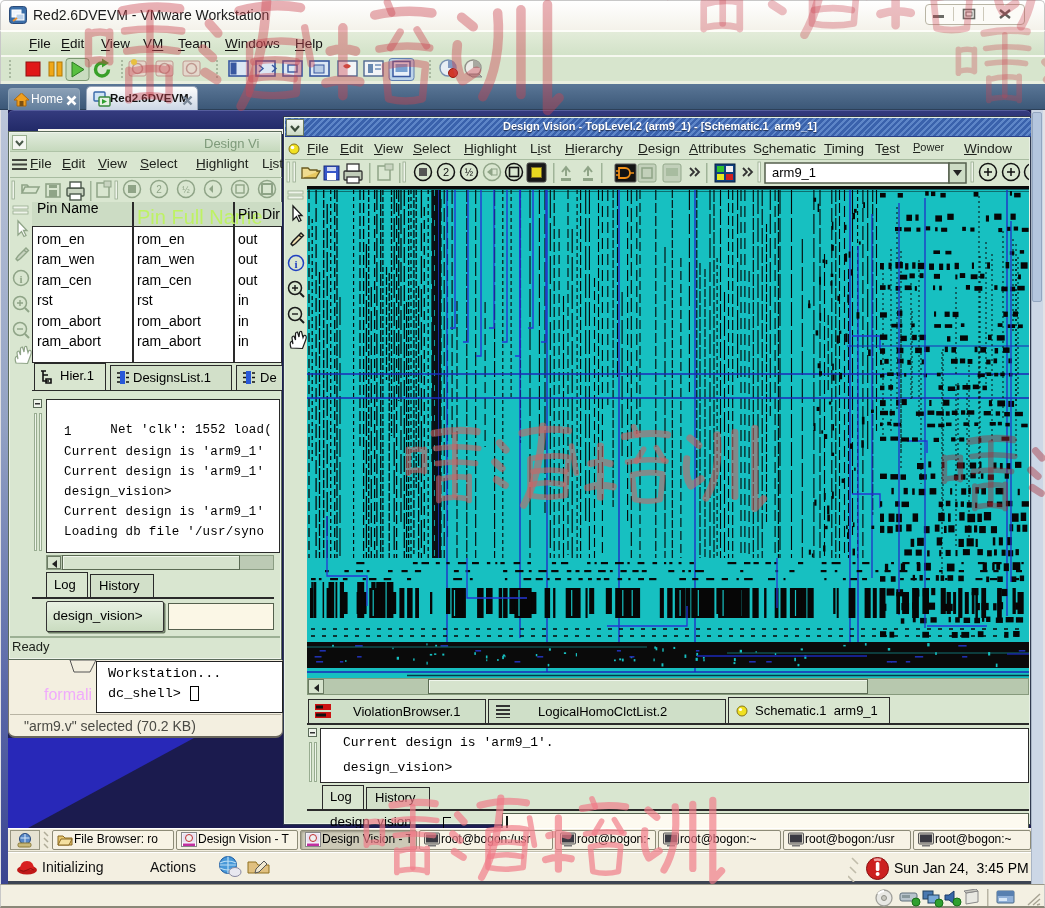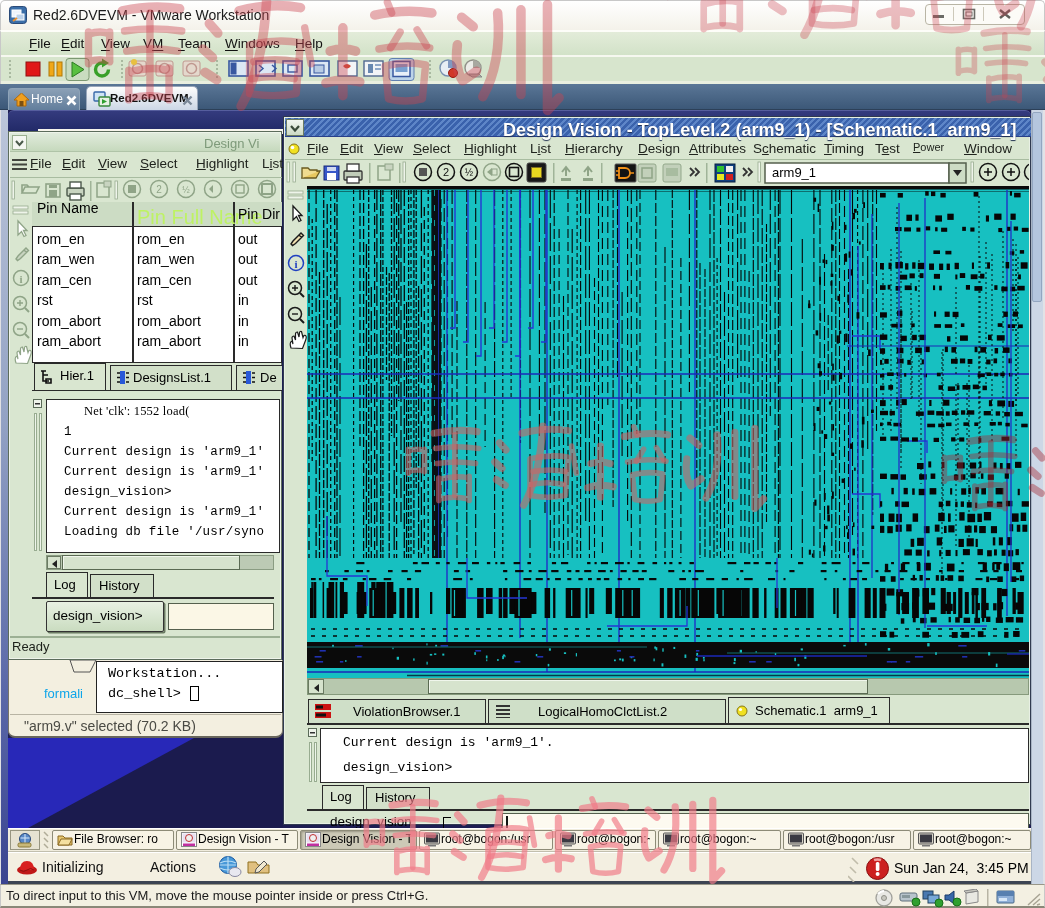--- a/index.html
+++ b/index.html
@@ -132,21 +132,21 @@
         <polygon points="186,0 275,0 275,90 20,90" fill="#1b1b4e"></polygon>
       </svg>
       <div class="abs" style="left:8px;top:0px;width:1023px;height:21px;background:linear-gradient(#343b7e,#222a68);border-radius:6px 6px 0 0;border-top:1px solid #565e9e"></div>
       <svg class="abs" style="left:38px;top:18px;" width="417" height="6" viewBox="0 0 417 6">
         <polygon points="0,1 403,1 417,6 0,6" fill="#f7f5ec"></polygon>
       </svg>
       <div class="abs" style="left:8px;top:550px;width:275px;height:78px;background:#f3efe0;border-left:1.5px solid #77756a;border-right:1.5px solid #77756a;border-bottom:2px solid #68665c;border-radius:0 0 7px 7px"></div>
       <svg class="abs" style="left:68px;top:550px;" width="30" height="14" viewBox="0 0 30 14">
         <polygon points="2,0 28,0 22,12 6,12" fill="#f3efe0" stroke="#555" stroke-width="1"></polygon>
       </svg>
-      <div class="abs" style="left:44px;top:576px;white-space:nowrap;font-size:13px;color:#0ea5e9">formali</div>
+      <div class="abs" style="left:44px;top:576px;white-space:nowrap;font-size:16px;color:#f0abfc">formali</div>
       <div class="abs" style="left:96px;top:551px;width:187px;height:52px;background:#fff;border:1.5px solid #222"></div>
       <div class="abs" style="left:108px;top:556px;white-space:nowrap;font-size:13.5px;color:#000;font-family:'Liberation Mono',monospace">Workstation...</div>
       <div class="abs" style="left:108px;top:576px;white-space:nowrap;font-size:13.5px;color:#000;font-family:'Liberation Mono',monospace">dc_shell&gt;</div>
       <div class="abs" style="left:190px;top:576px;width:9px;height:15px;border:1.5px solid #000"></div>
       <div class="abs" style="left:10px;top:604px;width:271px;height:1px;background:#b8b4a4"></div>
       <div class="abs" style="left:24px;top:608px;white-space:nowrap;font-size:14px;color:#4a4a44">"arm9.v" selected (70.2 KB)</div>
       <div class="abs" style="left:8px;top:21px;width:274px;height:529px;background:#d9e6d0;border:1px solid #5c6c5c;box-shadow:inset 0 0 0 1px #eef4ea"></div>
       <div class="abs" style="left:10px;top:23px;width:270px;height:19px;background:linear-gradient(#e0ebdc,#c6d9bd);border-bottom:1px solid #b0c4a8"></div>
       <div class="abs" style="left:12px;top:25px;width:15px;height:15px;background:#f4f7f1;border:1px solid #9ab090">
         <svg class="abs" style="left:0px;top:0px;" width="13" height="13" viewBox="0 0 13 13">
@@ -244,21 +244,21 @@
       </svg>
       <div class="abs" style="left:133px;top:260px;white-space:nowrap;font-size:13px;color:#000">DesignsList.1</div>
       <div class="abs" style="left:236px;top:255px;width:46px;height:25px;background:#d2e0c9;border:1.5px solid #2a2a2a;border-bottom:none;border-right:none"></div>
       <svg class="abs" style="left:242px;top:261px;" width="14" height="13" viewBox="0 0 14 13">
         <rect x="4" y="0" width="5" height="13" fill="#2858d8"></rect>
         <path d="M1 2 h3 M1 6.5 h3 M1 11 h3 M10 2 h3 M10 6.5 h3 M10 11 h3" stroke="#111" stroke-width="1.6"></path>
       </svg>
       <div class="abs" style="left:260px;top:260px;white-space:nowrap;font-size:13px;color:#000">De</div>
       <div class="abs" style="left:32px;top:279.5px;width:250px;height:1.5px;background:#2a2a2a"></div>
       <div class="abs" style="left:46px;top:289px;width:234px;height:154px;background:#fff;border:1.5px solid #2a2a2a"></div>
-      <div class="abs" style="left:64px;top:294px;white-space:nowrap;font-size:12.5px;letter-spacing:0.2px;color:#000;font-family:Liberation Serif, serif">&nbsp;&nbsp;&nbsp;&nbsp;&nbsp;&nbsp;Net 'clk': 1552 load(</div>
+      <div class="abs" style="left:64px;top:313px;white-space:nowrap;font-size:12.5px;letter-spacing:0.2px;color:#000;font-family:Liberation Mono, monospace">&nbsp;&nbsp;&nbsp;&nbsp;&nbsp;&nbsp;Net 'clk': 1552 load(</div>
       <div class="abs" style="left:64px;top:315px;white-space:nowrap;font-size:12.5px;letter-spacing:0.2px;color:#000;font-family:'Liberation Mono',monospace">1</div>
       <div class="abs" style="left:64px;top:335px;white-space:nowrap;font-size:12.5px;letter-spacing:0.2px;color:#000;font-family:'Liberation Mono',monospace">Current design is 'arm9_1'</div>
       <div class="abs" style="left:64px;top:355px;white-space:nowrap;font-size:12.5px;letter-spacing:0.2px;color:#000;font-family:'Liberation Mono',monospace">Current design is 'arm9_1'</div>
       <div class="abs" style="left:64px;top:375px;white-space:nowrap;font-size:12.5px;letter-spacing:0.2px;color:#000;font-family:'Liberation Mono',monospace">design_vision&gt;</div>
       <div class="abs" style="left:64px;top:395px;white-space:nowrap;font-size:12.5px;letter-spacing:0.2px;color:#000;font-family:'Liberation Mono',monospace">Current design is 'arm9_1'</div>
       <div class="abs" style="left:64px;top:415px;white-space:nowrap;font-size:12.5px;letter-spacing:0.2px;color:#000;font-family:'Liberation Mono',monospace">Loading db file '/usr/syno</div>
       <div class="abs" style="left:33px;top:289px;width:9px;height:9px;background:#eef3ea;border:1px solid #5a6a58">
         <svg class="abs" style="left:0px;top:0px;" width="7" height="7" viewBox="0 0 7 7">
           <rect x="1" y="3" width="5" height="1.5" fill="#333"></rect>
         </svg>
@@ -282,21 +282,21 @@
       <div class="abs" style="left:168px;top:493px;width:106px;height:27px;background:#fbf7e6;border:1.5px solid #55604e"></div>
       <div class="abs" style="left:10px;top:526px;width:270px;height:1.5px;background:#9cb094"></div>
       <div class="abs" style="left:12px;top:529px;white-space:nowrap;font-size:13px;color:#1c201a">Ready</div>
       <div class="abs" style="left:283px;top:6px;width:748px;height:709px;background:#d9e6d0;border:1px solid #303a50;box-shadow:inset 0 0 0 1px #e8f0e4"></div>
       <div class="abs" style="left:285px;top:8px;width:746px;height:19px;background:repeating-linear-gradient(315deg,#3a62ac 0px,#3a62ac 2.5px,#5e86c8 2.5px,#5e86c8 4.5px);border-bottom:1px solid #28408a"></div>
       <div class="abs" style="left:286px;top:9px;width:18px;height:17px;background:linear-gradient(#f2f6f0,#ccdac4);border:1px solid #6a7a62">
         <svg class="abs" style="left:1px;top:2px;" width="14" height="12" viewBox="0 0 14 12">
           <path d="M3 4 l4 4.5 4 -4.5" fill="none" stroke="#3a4a3a" stroke-width="2.2"></path>
         </svg>
       </div>
-      <div class="abs" style="left:503px;top:10px;white-space:nowrap;font-size:18px;font-weight:bold;color:#fff;text-shadow:0 1px 1px #203050">Design Vision - TopLevel.2 (arm9_1) - [Schematic.1&nbsp;&nbsp;arm9_1]</div>
+      <div class="abs" style="left:503px;top:10px;white-space:nowrap;font-size:11px;font-weight:bold;color:#fff;text-shadow:0 1px 1px #203050">Design Vision - TopLevel.2 (arm9_1) - [Schematic.1&nbsp;&nbsp;arm9_1]</div>
       <div class="abs" style="left:307px;top:31px;white-space:nowrap;font-size:13.5px;color:#20241e"><u>F</u>ile</div>
       <div class="abs" style="left:340px;top:31px;white-space:nowrap;font-size:13.5px;color:#20241e"><u>E</u>dit</div>
       <div class="abs" style="left:374px;top:31px;white-space:nowrap;font-size:13.5px;color:#20241e"><u>V</u>iew</div>
       <div class="abs" style="left:413px;top:31px;white-space:nowrap;font-size:13.5px;color:#20241e"><u>S</u>elect</div>
       <div class="abs" style="left:464px;top:31px;white-space:nowrap;font-size:13.5px;color:#20241e"><u>H</u>ighlight</div>
       <div class="abs" style="left:530px;top:31px;white-space:nowrap;font-size:13.5px;color:#20241e">L<u>i</u>st</div>
       <div class="abs" style="left:565px;top:31px;white-space:nowrap;font-size:13.5px;color:#20241e"><u>H</u>ierarchy</div>
       <div class="abs" style="left:638px;top:31px;white-space:nowrap;font-size:13.5px;color:#20241e"><u>D</u>esign</div>
       <div class="abs" style="left:689px;top:31px;white-space:nowrap;font-size:13.5px;color:#20241e"><u>A</u>ttributes</div>
       <div class="abs" style="left:753px;top:31px;white-space:nowrap;font-size:13.5px;color:#20241e">S<u>c</u>hematic</div>
@@ -1439,21 +1439,20 @@
         <path d="M8 3 a11 11 0 0 1 7 0" stroke="#f0a0a0" stroke-width="2.5" fill="none"></path>
         <rect x="9.8" y="5" width="3.6" height="9" rx="1.6" fill="#fff"></rect>
         <circle cx="11.6" cy="17" r="2" fill="#fff"></circle>
       </svg>
       <div class="abs" style="left:894px;top:750px;white-space:nowrap;font-size:14px;color:#000">Sun Jan 24,&nbsp;&nbsp;3:45 PM</div>
       <div class="abs" style="left:1031px;top:0px;width:12px;height:774px;background:#ccd7e6;border-left:1px solid #a8b4c4"></div>
       <div class="abs" style="left:1032px;top:2px;width:10px;height:190px;background:#b4c6de;border:1px solid #93a6c0;border-radius:2px"></div>
       <div class="abs" style="left:1043px;top:0px;width:2px;height:774px;background:#e2e2e6"></div>
     </div>
 <div class="abs" style="left:0px;top:884px;width:1045px;height:24px;background:#f3f0e2;border-top:1px solid #999788;border-left:1px solid #c8c8c8;border-right:1px solid #c8c8c8;border-bottom:2px solid #8a8878"></div>
-    <div class="abs" style="left:6px;top:888px;white-space:nowrap;font-size:13px;color:#1a1a1a">To direct input to this VM, move the mouse pointer inside or press Ctrl+G.</div>
     <svg class="abs" style="left:874px;top:889px;" width="170" height="19" viewBox="0 0 170 19">
       <circle cx="10" cy="9" r="8" fill="#e8e8e4" stroke="#a0a09a" stroke-width="1.3"></circle>
       <circle cx="10" cy="9" r="2.5" fill="#c8c8c0" stroke="#909088"></circle>
       <path d="M4 5 a8 8 0 0 1 6 -3" stroke="#fff" stroke-width="2" fill="none"></path>
       <rect x="26" y="4" width="17" height="8" rx="2" fill="#b8c4cc" stroke="#60707c"></rect>
       <rect x="28" y="6" width="8" height="3" fill="#88989c"></rect>
       <circle cx="42" cy="13" r="4" fill="#30a030" stroke="#187018"></circle>
       <rect x="49" y="2" width="10" height="8" fill="#4878b0" stroke="#204060"></rect>
       <rect x="54" y="6" width="11" height="8" fill="#78a8d8" stroke="#204060"></rect>
       <circle cx="65" cy="14" r="4" fill="#30a030" stroke="#187018"></circle>

